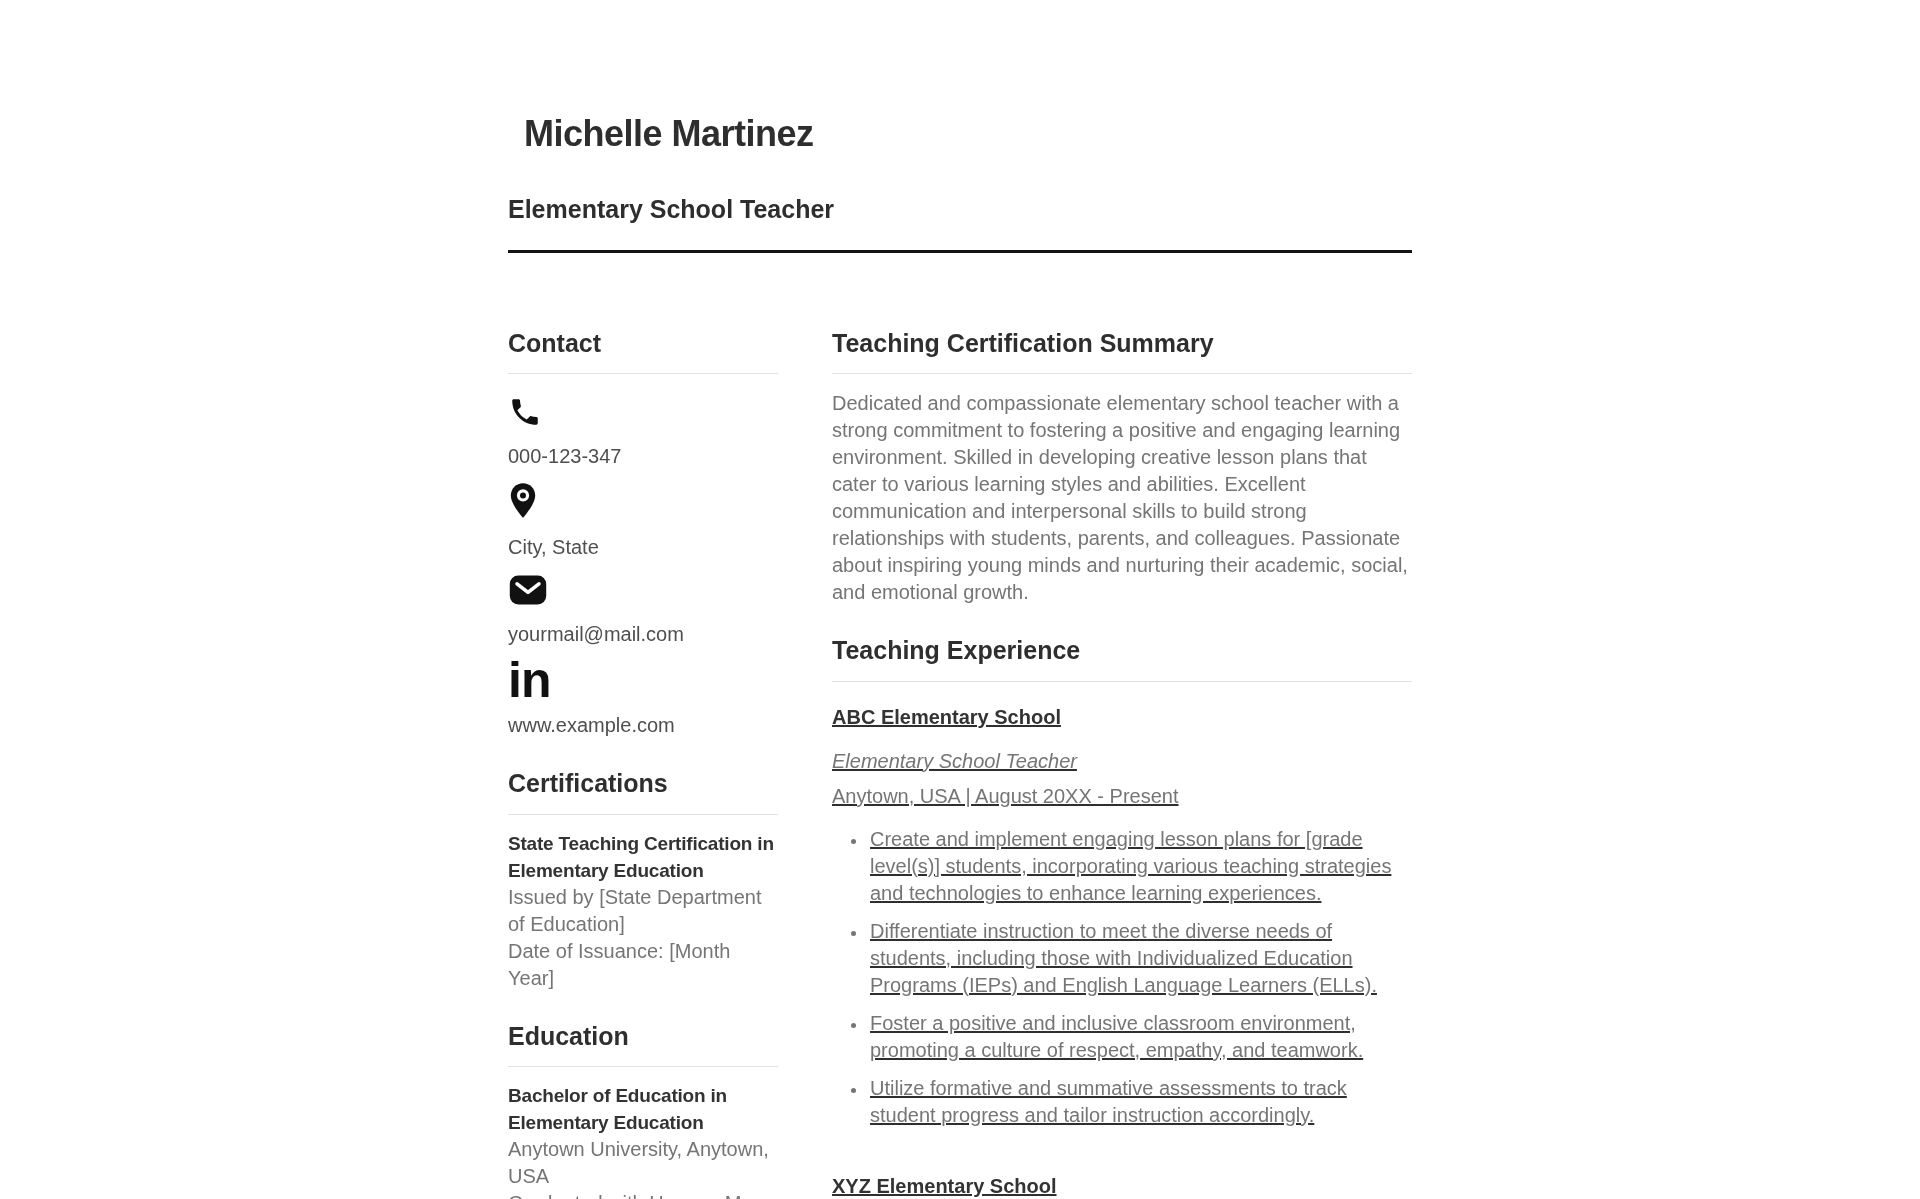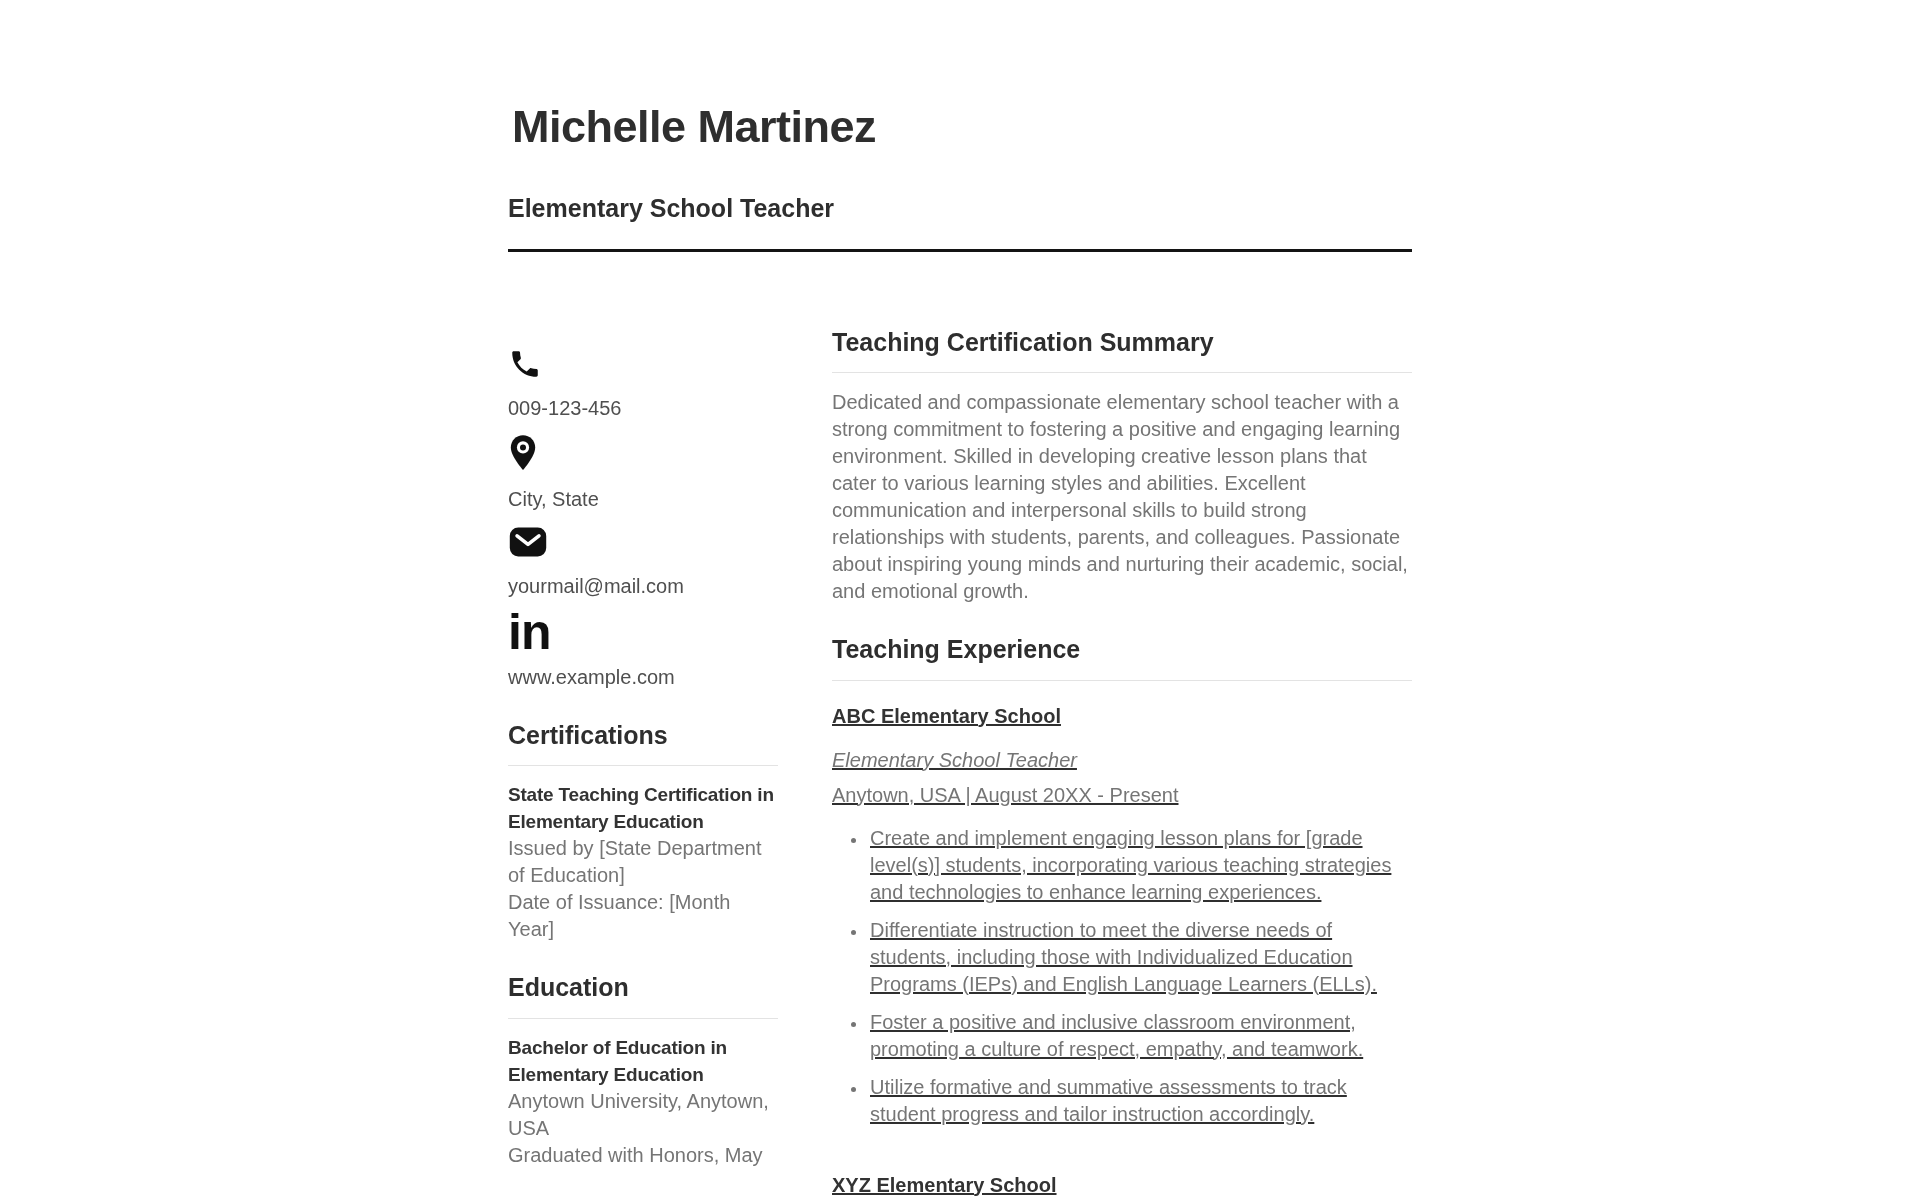--- a/index.html
+++ b/index.html
@@ -12,26 +12,26 @@
     font-family: "Liberation Sans", sans-serif;
     color: #2f2f2f;
   }
   .page {
     width: 904px;
     margin: 0 auto;
     padding-top: 96px;
   }
   
   .name {
-    font-size: 45px;
+    font-size: 36px;
     line-height: 1.2;
     font-weight: 700;
     color: #2e2e2e;
     letter-spacing: -0.5px;
-    margin: 4px;
+    margin: 16px;
   }
   .job-title {
     font-size: 25px;
     line-height: 1.3;
     font-weight: 600;
     color: #2e2e2e;
     margin: 38px 0 0 0;
   }
   .header-rule {
     margin-top: 24px;
@@ -148,29 +148,30 @@
 
   <h1 class="name">Michelle Martinez</h1>
   <div class="job-title">Elementary School Teacher</div>
   <div class="header-rule"></div>
 
   <div class="columns">
 
     <div class="col-left">
 
       <div class="section">
+        <h2 class="section-heading">Contact</h2>
         <div class="contact-list">
 
           <div class="contact-item">
             <span class="contact-icon">
               <svg width="34" height="34" viewBox="0 0 24 24" fill="#111111" xmlns="http://www.w3.org/2000/svg">
                 <path d="M6.62 10.79c1.44 2.83 3.76 5.14 6.59 6.59l2.2-2.2c.27-.27.67-.36 1.02-.24 1.12.37 2.33.57 3.57.57.55 0 1 .45 1 1V20c0 .55-.45 1-1 1-9.39 0-17-7.61-17-17 0-.55.45-1 1-1h3.5c.55 0 1 .45 1 1 0 1.25.2 2.45.57 3.57.11.35.03.74-.25 1.02l-2.2 2.2z"></path>
               </svg>
             </span>
-            <p class="contact-value">009-123-456</p>
+            <p class="contact-value">000-123-347</p>
           </div>
 
           <div class="contact-item">
             <span class="contact-icon">
               <svg width="30" height="38" viewBox="0 0 32 40" xmlns="http://www.w3.org/2000/svg">
                 <path d="M16 1C8.8 1 3 6.8 3 14c0 9.5 13 24 13 24s13-14.5 13-24C29 6.8 23.2 1 16 1z" fill="#111111"></path>
                 <circle cx="16" cy="14" r="6.5" fill="#ffffff"></circle>
                 <circle cx="16" cy="14" r="3.2" fill="#111111"></circle>
               </svg>
             </span>

